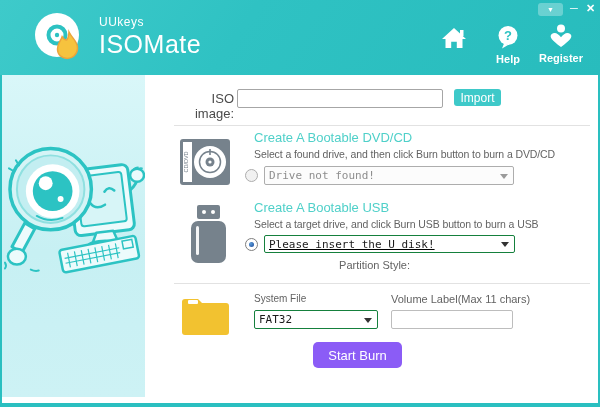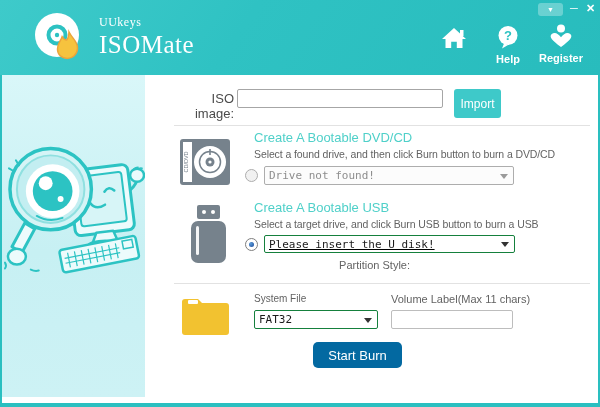--- a/index.html
+++ b/index.html
@@ -4,21 +4,21 @@
 <style>
   * { margin:0; padding:0; box-sizing:border-box; }
   body { margin:0; background:#ffffff; font-family:"Liberation Sans", sans-serif; }
 
   .win { position:relative; width:600px; height:407px; background:#2abfc0; overflow:hidden; }
 
   
   .header { position:absolute; left:0; top:0; width:600px; height:75px;
     background:linear-gradient(125deg,#3ecaca 0%,#2fc2c3 40%,#28bcbd 100%); }
   .logo { position:absolute; left:32px; top:10px; width:54px; height:54px; }
-  .brand { position:absolute; left:99px; top:15px; color:#fff;font-family:Liberation Serif, serif; }
+  .brand { position:absolute; left:99px; top:15px; color:#fff; }
   .brand-small { font-size:12px; letter-spacing:.5px; }
   .brand-large { font-size:25px; margin-top:1px; letter-spacing:.5px; }
 
   .wc { position:absolute; color:#fff; display:flex; align-items:center; justify-content:center; cursor:default; }
   .wc-menu { left:538px; top:3px; width:25px; height:13px; background:rgba(255,255,255,.30); border-radius:3px; font-size:7px; }
   .wc-min  { left:565px; top:0;   width:18px; height:16px; font-size:11px; font-weight:bold; }
   .wc-close{ left:583px; top:0;   width:15px; height:16px; font-size:11px; font-weight:bold; }
 
   .nav-item { position:absolute; top:25px; display:flex; flex-direction:column; align-items:center; color:#fff; }
   .nav-item .ico { height:24px; display:flex; align-items:flex-end; justify-content:center; }
@@ -37,22 +37,22 @@
   .lab { position:absolute; color:#4b4b4b; }
   .sect-title { position:absolute; color:#4fd0c9; font-size:13px; }
   .sect-sub { position:absolute; color:#636363; font-size:10.5px; letter-spacing:-.1px; }
   .divider { position:absolute; height:1px; background:#e2e2e2; }
 
   .txt { position:absolute; border:1px solid #a6a6a6; border-radius:2px; background:#fff;
     font-size:11px; padding:0 4px; outline:none; }
 
   .btn { position:absolute; border:none; color:#fff; font-family:"Liberation Sans",sans-serif; cursor:pointer;
     display:flex; align-items:center; justify-content:center; }
-  .btn-import { left:452px; top:14px; width:47px; height:29px; background:#3ec9c9; border-radius:3px; font-size:12px; }
-  .btn-start { left:311px; top:267px; width:89px; height:26px; background:#0369a1; border-radius:5px; font-size:13px; }
+  .btn-import { left:452px; top:14px; width:47px; height:17px; background:#3ec9c9; border-radius:3px; font-size:12px; }
+  .btn-start { left:311px; top:267px; width:89px; height:26px; background:#8b5cf6; border-radius:5px; font-size:13px; }
 
   .select { position:absolute; background:#fff; border:1px solid #15803d; border-radius:2px;
     display:flex; align-items:center; padding:0 16px 0 4px; overflow:hidden; cursor:default; }
   .sel-text { font-family:"DejaVu Sans Mono", monospace; font-size:11px; color:#1a1a1a; white-space:nowrap; }
   .sel-arrow { position:absolute; right:5px; top:50%; margin-top:-2px; width:0; height:0;
     border-left:4px solid transparent; border-right:4px solid transparent; border-top:5px solid #333; }
   .select.disabled { border-color:#adadad; background:#fcfcfc; }
   .select.disabled .sel-text { color:#8d8d8d; }
   .select.disabled .sel-arrow { border-top-color:#9a9a9a; }
   .squeeze { display:inline-block; font-size:9px; transform:scaleX(.58); transform-origin:0 50%; }

